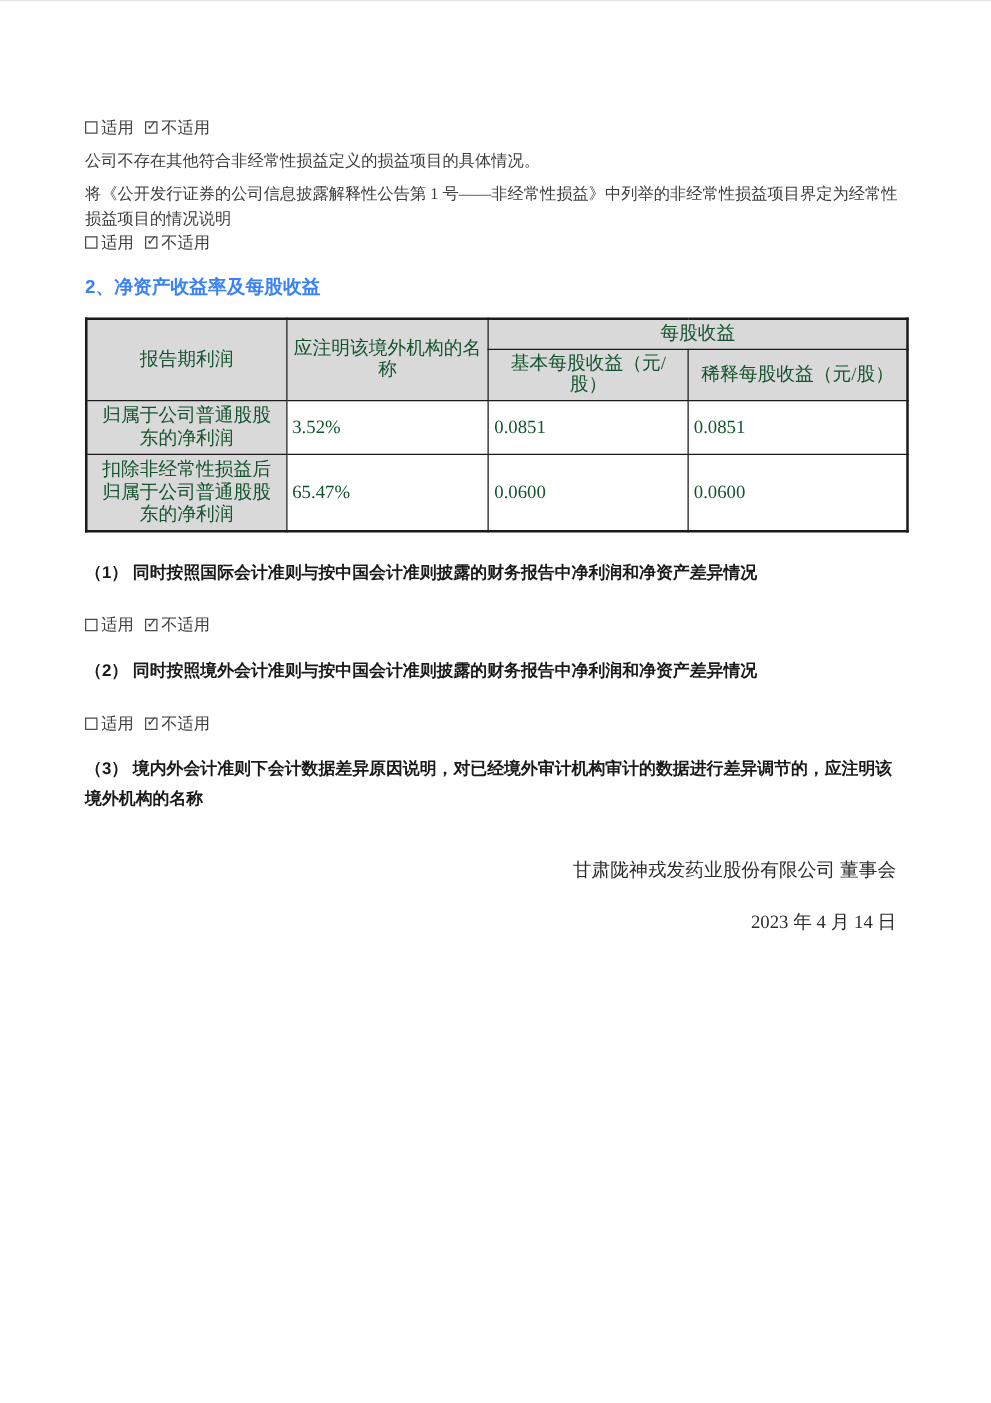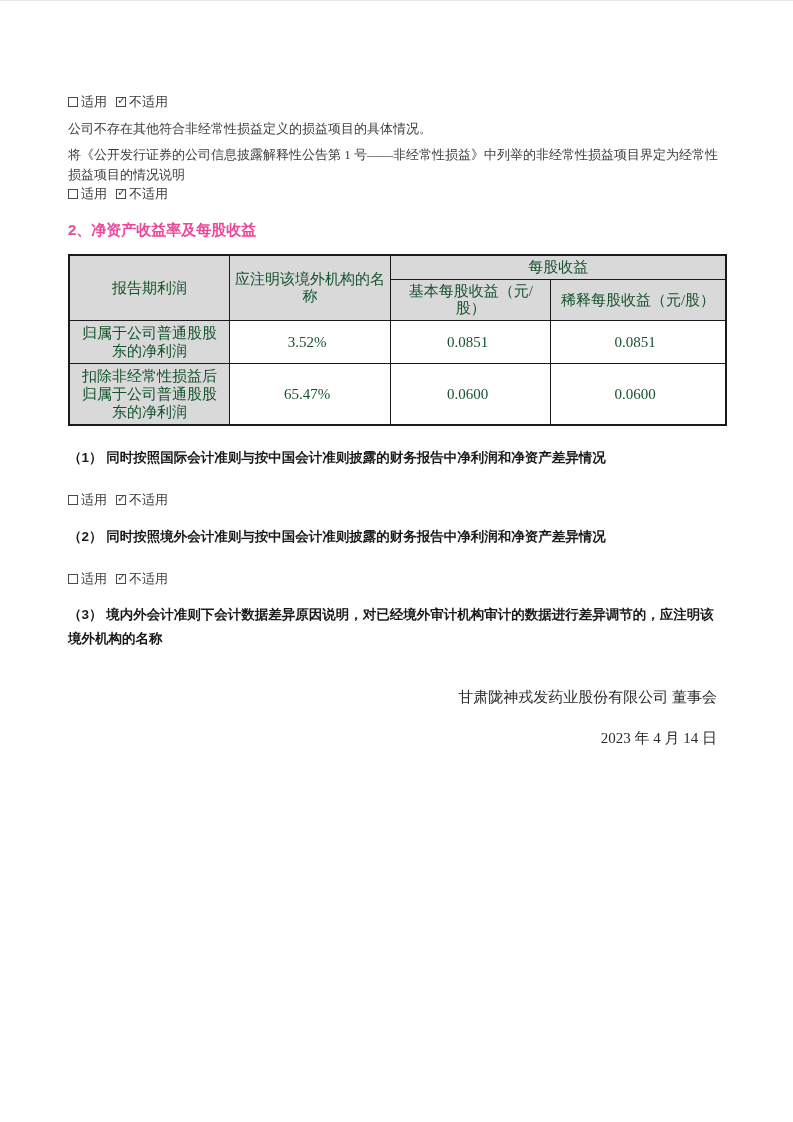--- a/index.html
+++ b/index.html
@@ -38,21 +38,21 @@
     font-size: 11px;
     font-family: "DejaVu Sans", sans-serif;
     color: #3d3d3d;
     line-height: 14px;
   }
 
   
   .h-section {
     font-size: 15px;
     font-weight: bold;
-    color: #ec4899;
+    color: #3b82f6;
     line-height: 20px;
     font-family: "Liberation Sans", "DejaVu Sans", sans-serif;
   }
   .h-sub {
     font-size: 13.5px;
     font-weight: bold;
     color: #1a1a1a;
     line-height: 24px;
     font-family: "Liberation Sans", "DejaVu Sans", sans-serif;
   }
@@ -94,21 +94,21 @@
     line-height: 17px;
   }
   table.data td.row-label {
     background: #d9d9d9;
     text-align: center;
     padding: 3px 8px;
     line-height: 18px;
   }
   table.data td.val {
     background: #ffffff;
-    text-align: center;
+    text-align: left;
     padding: 3px 10px 3px 4px;
   }
   tr.hdr1 th { height: 24px; }
   tr.hdr2 th { height: 22px; }
   tr.body-row td { height: 39px; }
 
   .sig-line {
     text-align: right;
     padding-right: 10px;
     font-size: 15px;

